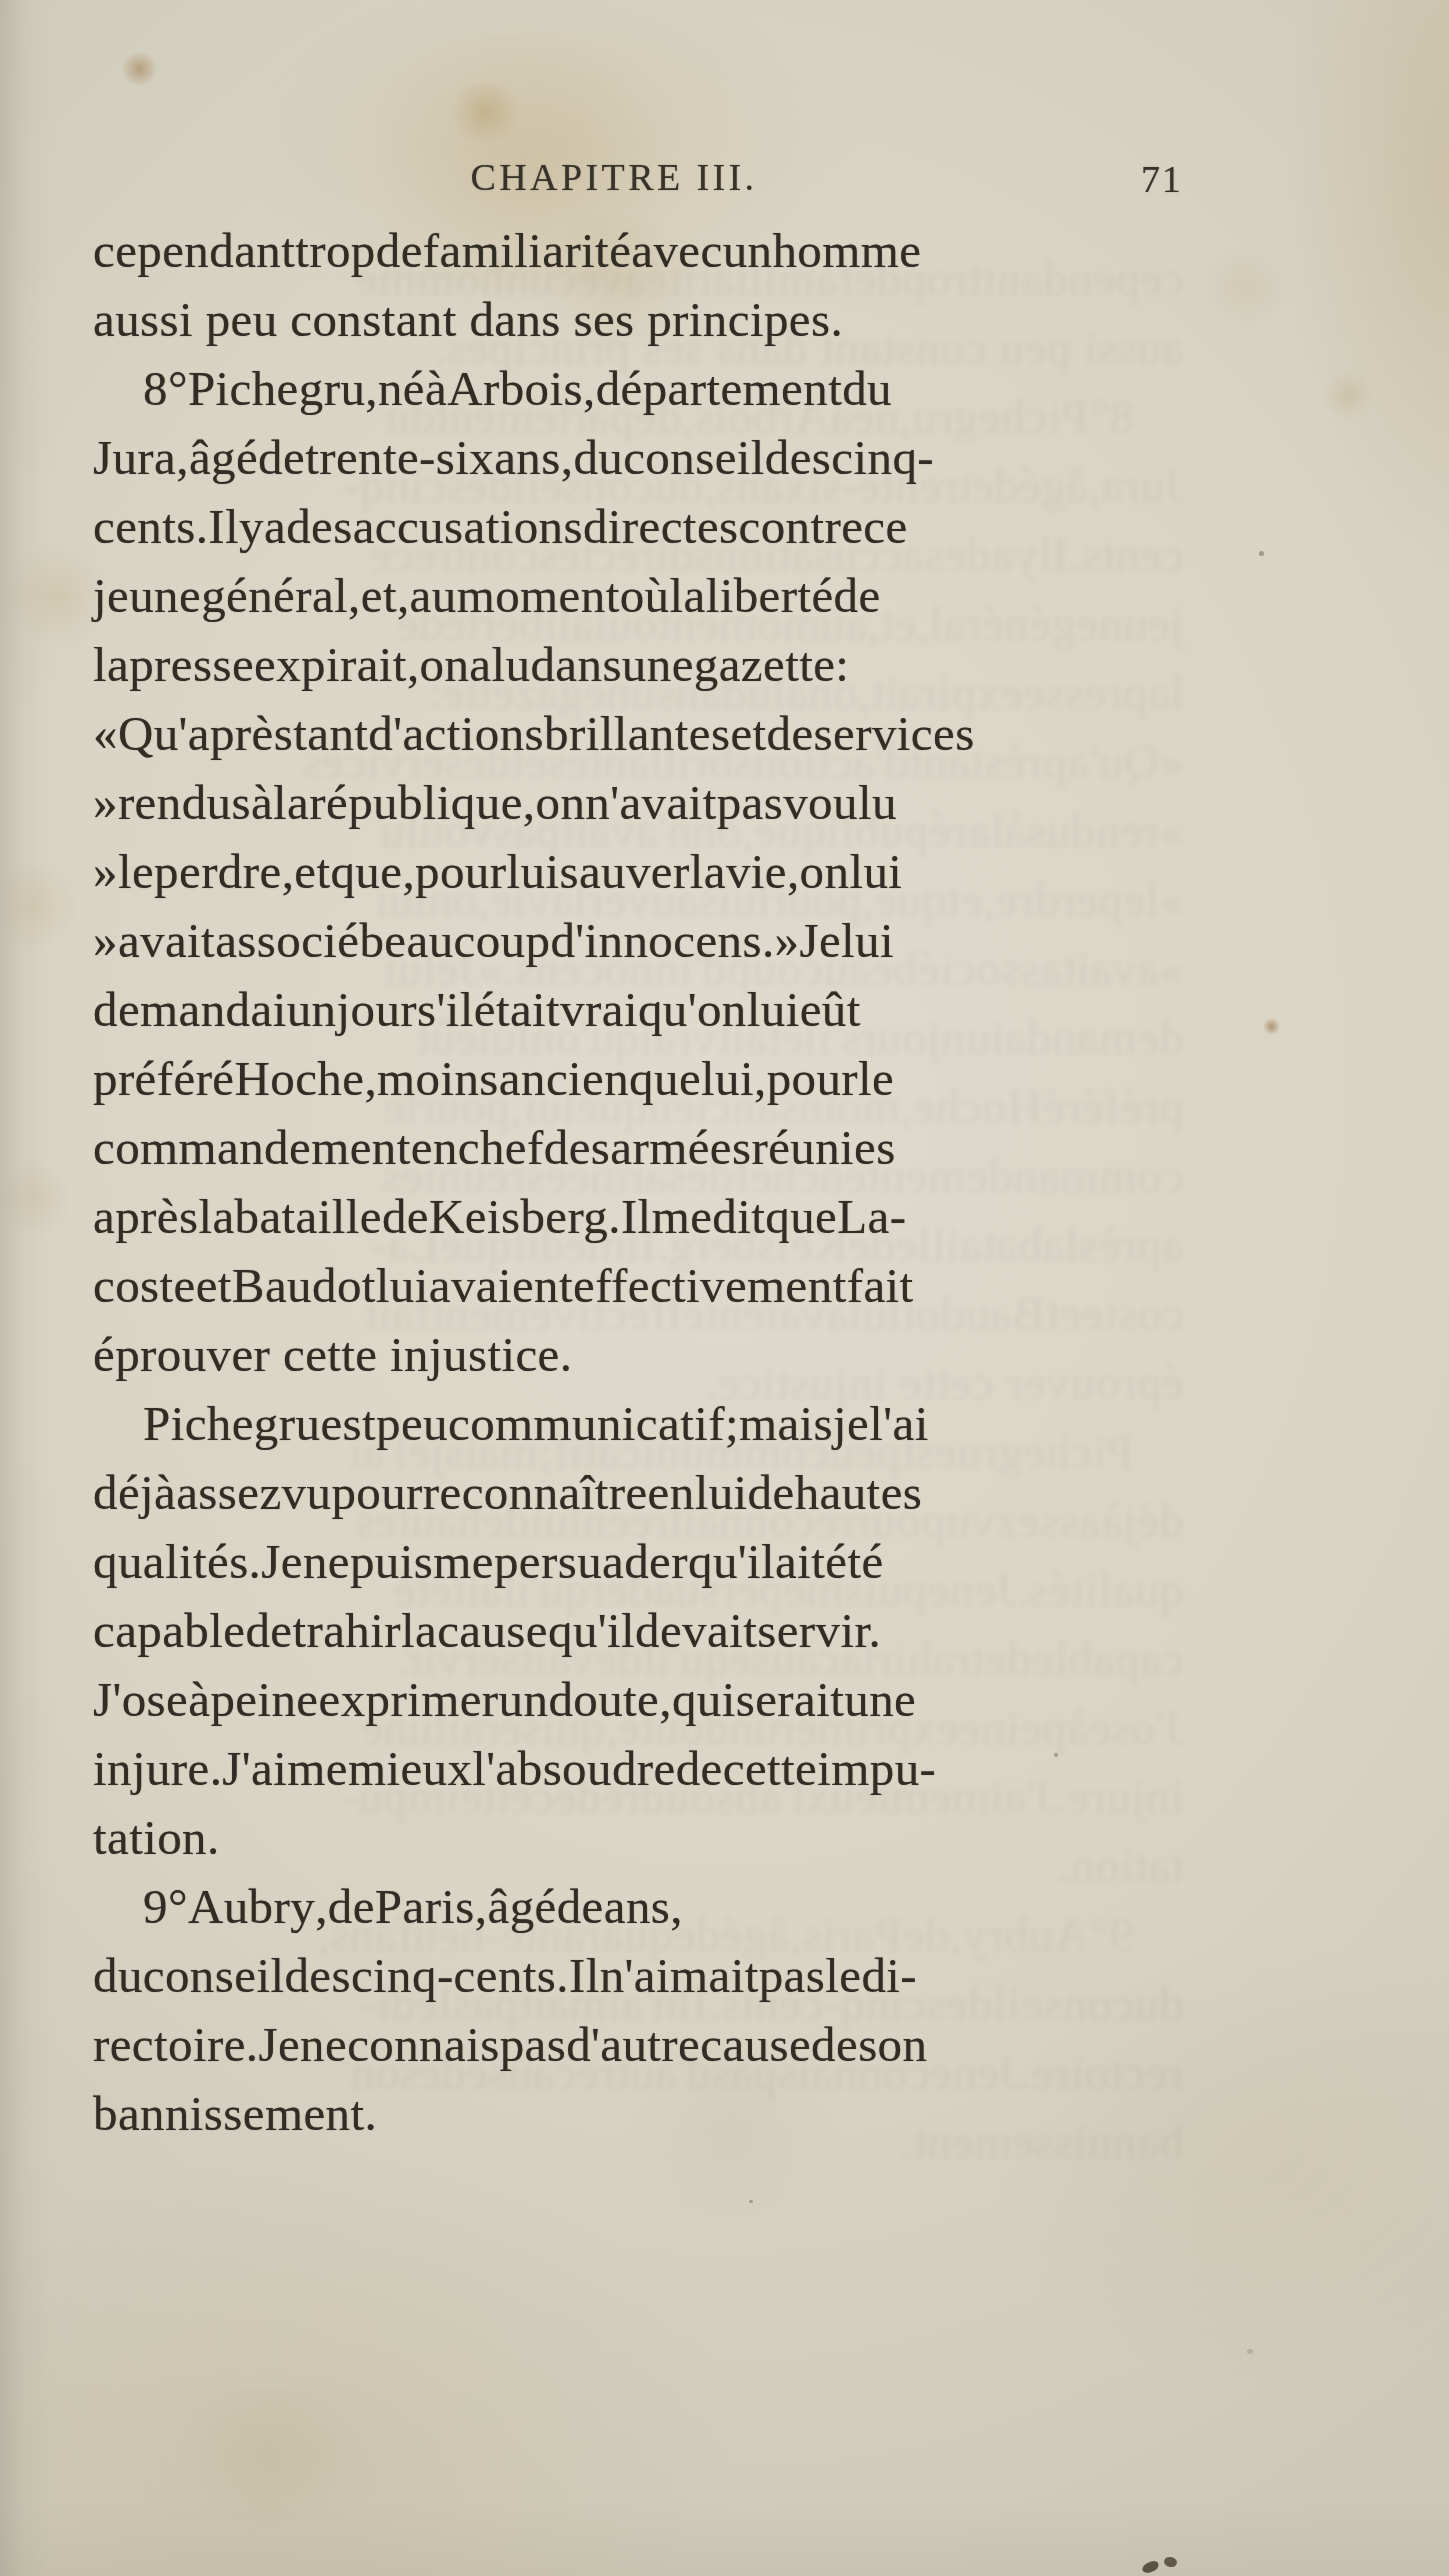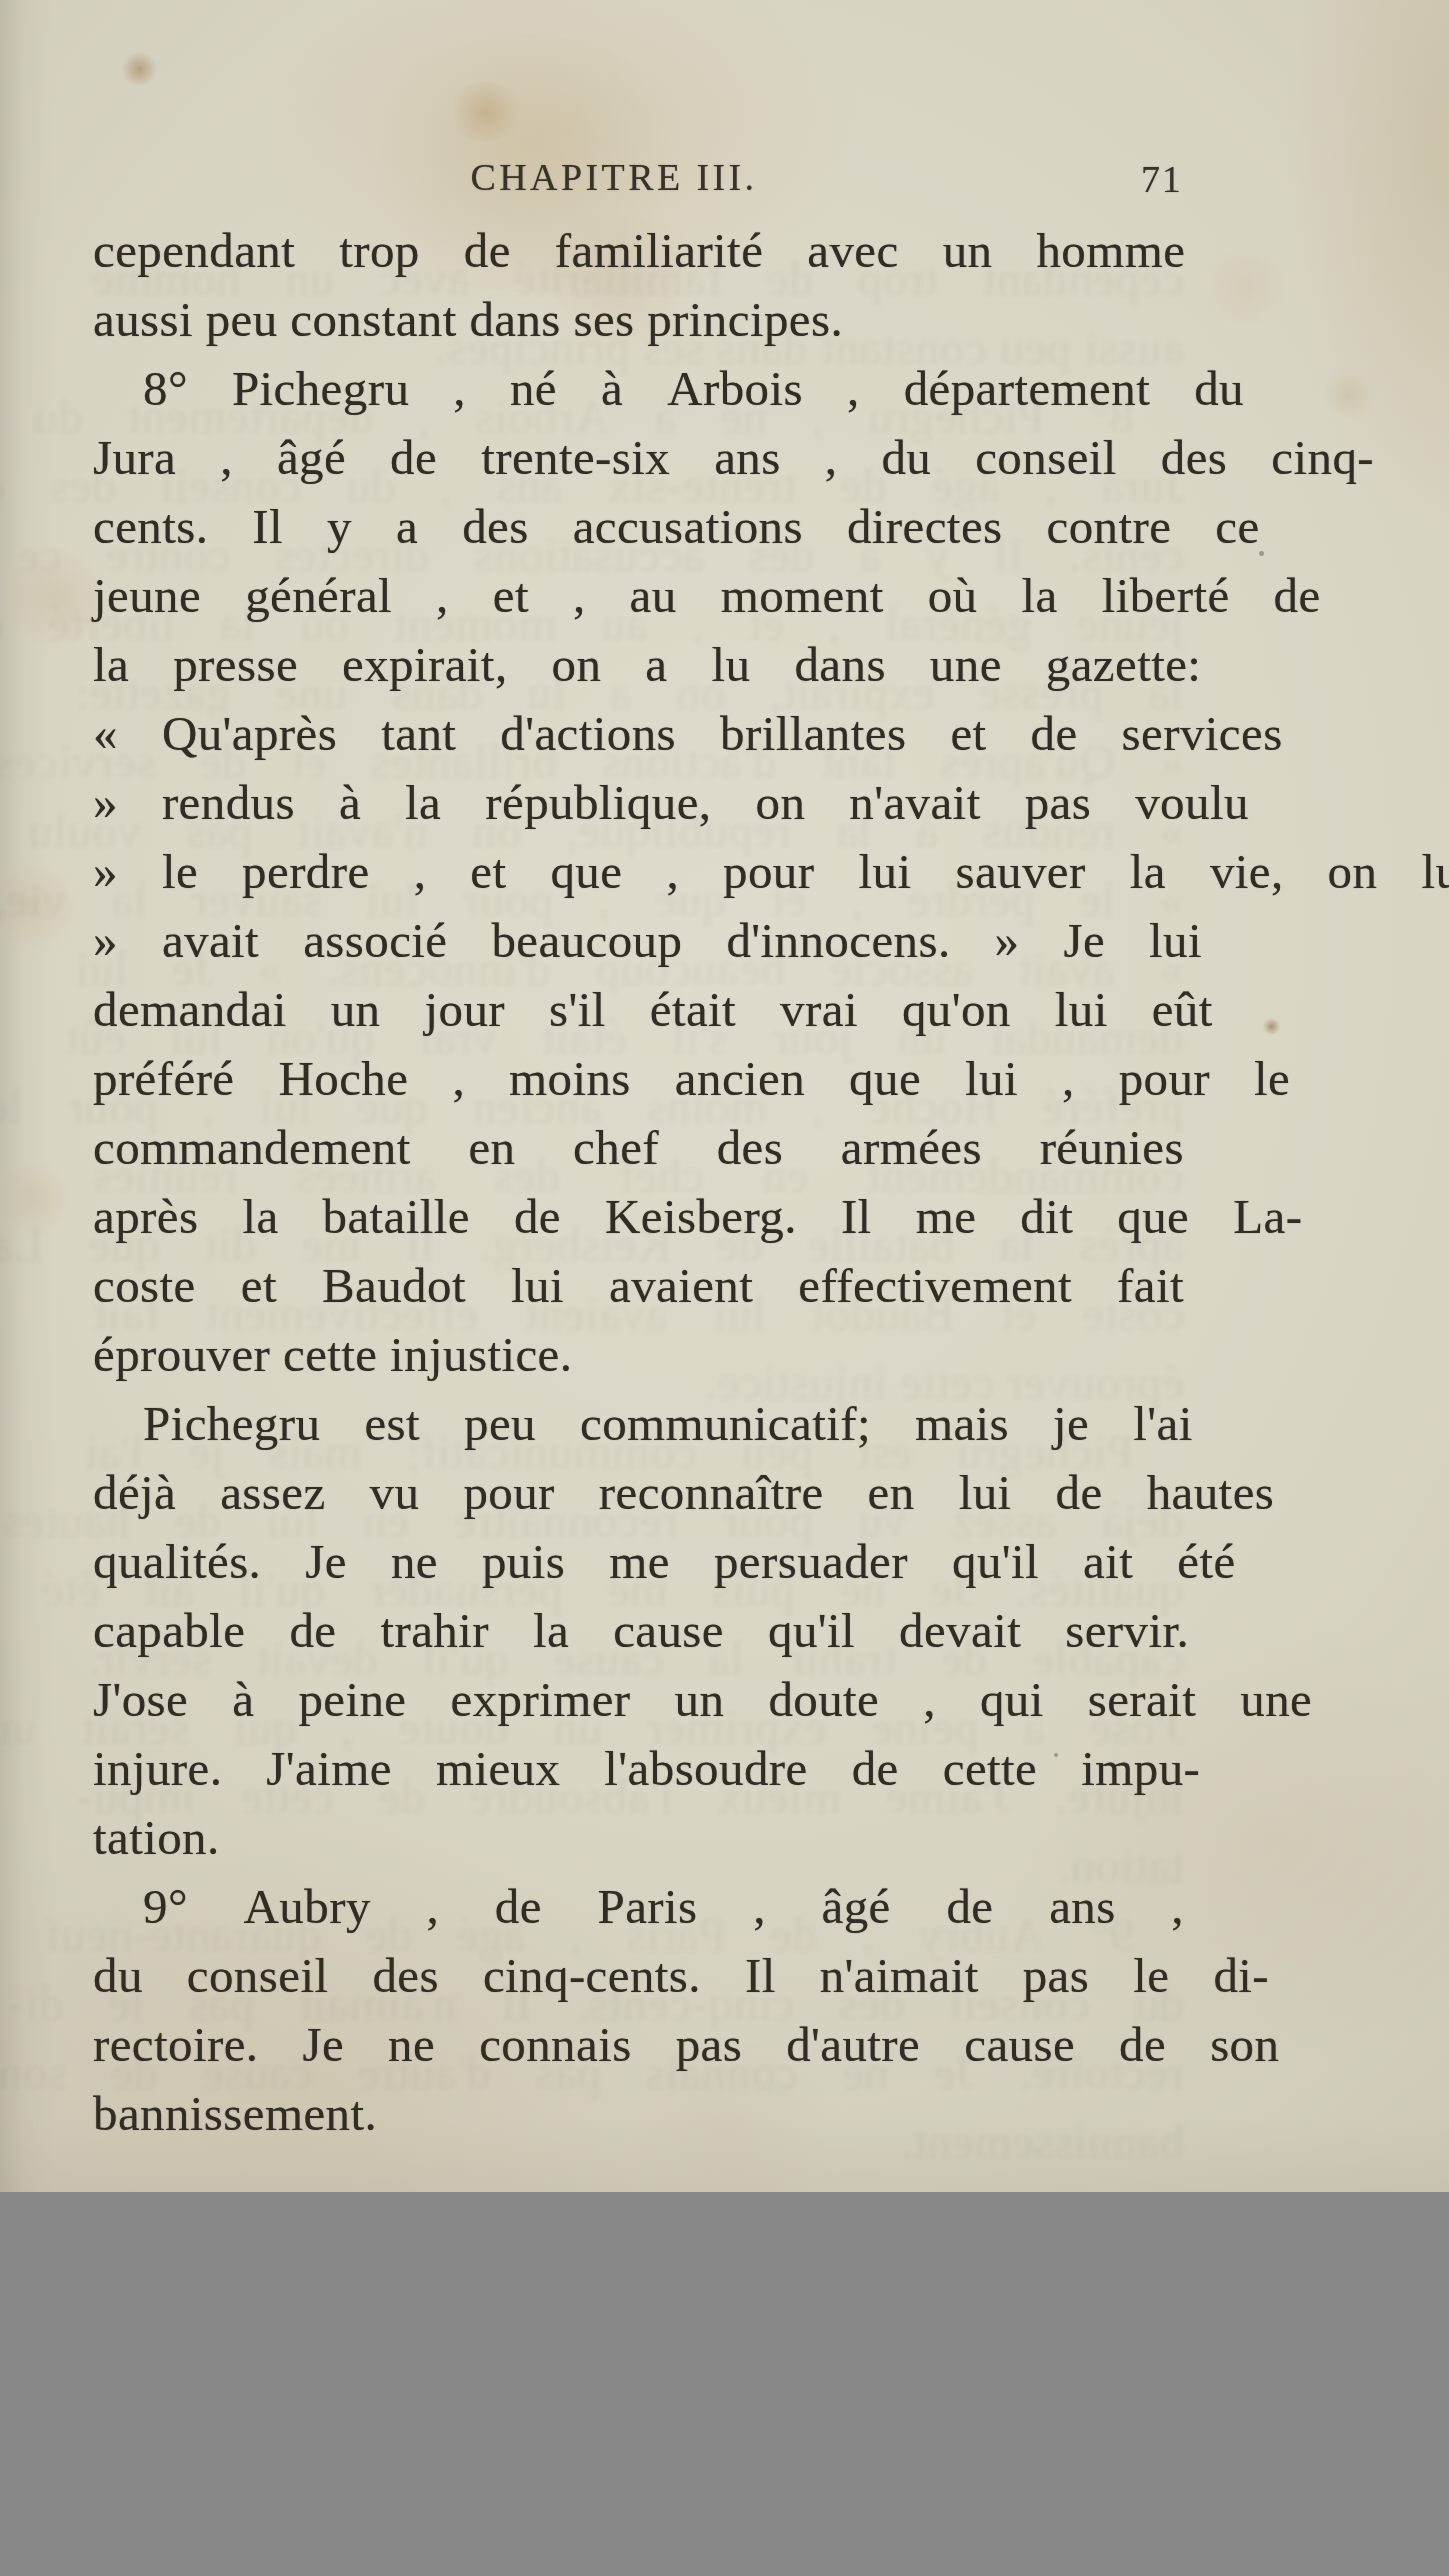--- a/index.html
+++ b/index.html
@@ -1,18 +1,18 @@
 <!DOCTYPE html>
 <html style="font-size:13.7px"><head>
 <meta charset="utf-8">
 <style>
   html,body{margin:0;padding:0;background:#888;}
   .scan{
     position:relative;
-    width:1449px;height:2192px;
+    width:1449px;height:2576px;
     overflow:hidden;
     font-family:"Liberation Serif","DejaVu Serif",serif;
     background:
       radial-gradient(ellipse 447px 258px at 38% 6%, rgba(187,158,105,0.20), rgba(187,158,105,0) 70%),
       radial-gradient(ellipse 223px 532px at 100% 7%, rgba(181,156,108,0.26), rgba(181,156,108,0) 75%),
       radial-gradient(ellipse 601px 429px at 22% 95%, rgba(172,152,105,0.13), rgba(172,152,105,0) 70%),
       radial-gradient(ellipse 412px 326px at 88% 84%, rgba(172,152,105,0.10), rgba(172,152,105,0) 70%),
       linear-gradient(90deg, rgba(112,106,92,0.20), rgba(112,106,92,0.06) 24px, rgba(112,106,92,0) 52px),
       linear-gradient(0deg, rgba(140,130,108,0.10), rgba(140,130,108,0) 77px),
       radial-gradient(ellipse 1288px 1631px at 50% 42%, #dfdbcc 0%, #d9d5c5 55%, #cdc8b6 100%);
@@ -32,21 +32,21 @@
   
   .textblock{
     position:absolute;left:93px;top:216px;width:1091px;
     color:#312d25;
     text-shadow:0 0 1.1px rgba(45,40,32,0.55);
   }
   .line{
     height:69px;line-height:69px;font-size:49px;
     letter-spacing:0.4px;white-space:nowrap;
   }
-  .line.just{display:flex;justify-content:space-between;gap:44px;}
+  .line.just{display:flex;}
   .line.indent{padding-left:50px;}
   
   .ghost{
     position:absolute;left:93px;top:244px;width:1091px;
     transform:scaleX(-1);
     filter:blur(2.6px);
     opacity:0.055;
     color:#3a352b;
     pointer-events:none;
   }

